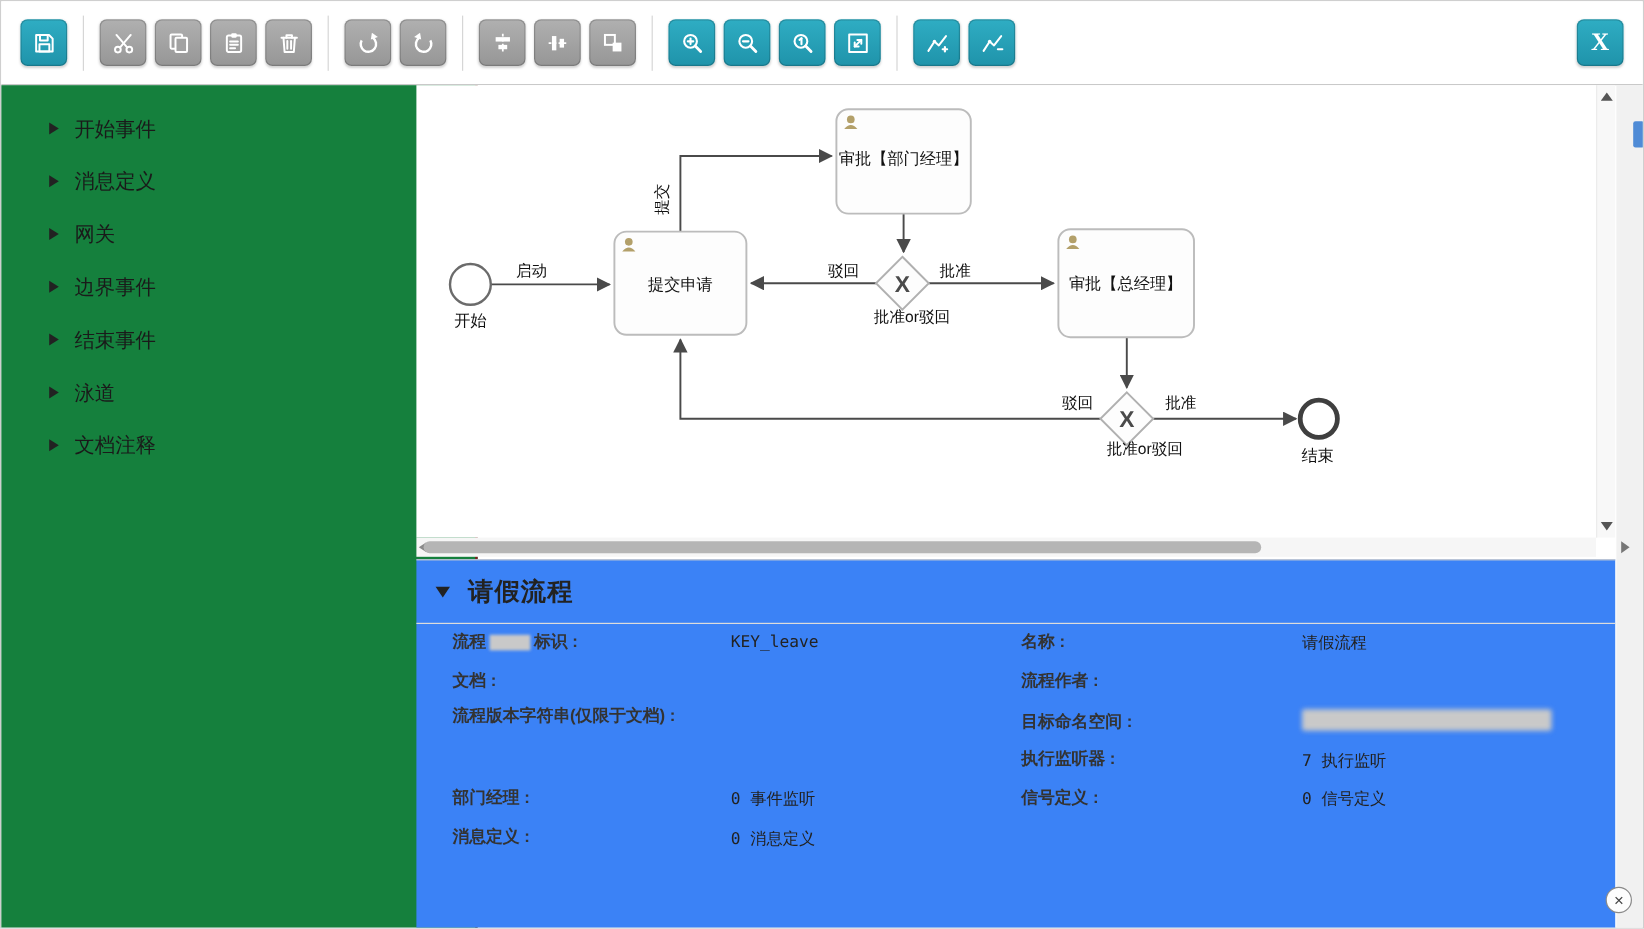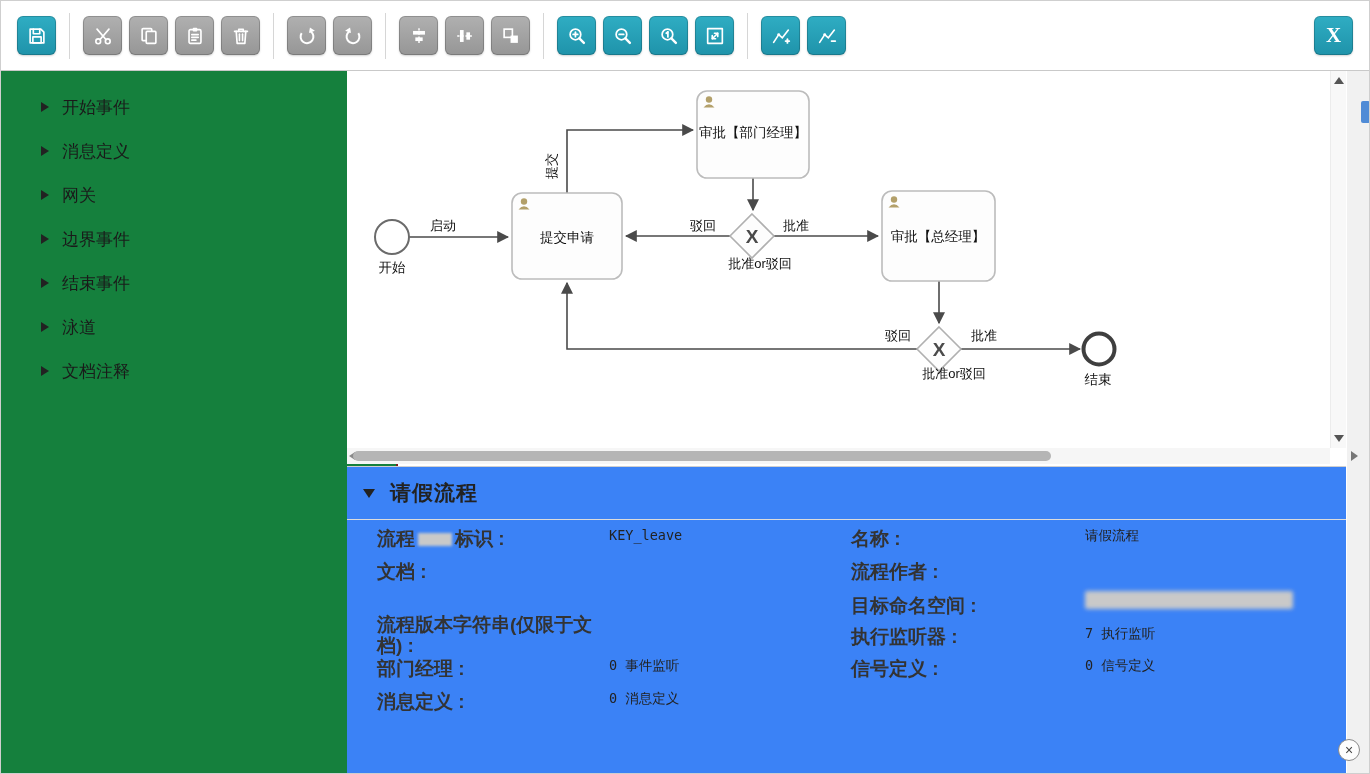--- a/index.html
+++ b/index.html
@@ -48,23 +48,23 @@
   .closebtn{position:absolute;left:1337px;top:738px;width:22px;height:22px;border-radius:50%;
             border:1px solid #8a8a8a;background:#fdfdfd;display:flex;align-items:center;justify-content:center;
             font-size:14px;color:#444;cursor:pointer;box-sizing:border-box;}
 
   
   .props{position:absolute;left:346px;top:465px;width:999px;height:318px;background:#3b82f6;
          border-top:1px solid #cfcfcf;border-bottom:1px solid #cfcfcf;box-sizing:border-box;}
   .props-header{height:52px;border-bottom:1px solid #dcdcdc;display:flex;align-items:center;padding-left:16px;}
   .chev{width:0;height:0;border-top:9px solid #222;border-left:6px solid transparent;border-right:6px solid transparent;cursor:pointer;}
   .props-title{margin-left:15px;font-size:21px;font-weight:bold;color:#222;letter-spacing:1px;}
-  .plabel{position:absolute;font-weight:bold;font-size:19px;color:#333;}
+  .plabel{position:absolute;font-weight:bold;font-size:14px;color:#333;}
   .pval{position:absolute;font-family:"DejaVu Sans Mono","Liberation Mono",monospace;font-size:13.5px;color:#222;cursor:pointer;}
-  .wrap{width:222px;line-height:21px;margin-top:28px;}
+  .wrap{width:222px;line-height:21px;}
   .redact-sm{display:inline-block;width:34px;height:13px;background:#c9c9c9;filter:blur(1.5px);vertical-align:middle;margin:0 3px;}
   .redact-lg{position:absolute;width:208px;height:18px;background:#c9c9c9;filter:blur(2px);border-radius:2px;}
 </style>
 </head>
 <body>
 
 <div id="app">
 
   <div class="toolbar">
     <div class="tb on">

